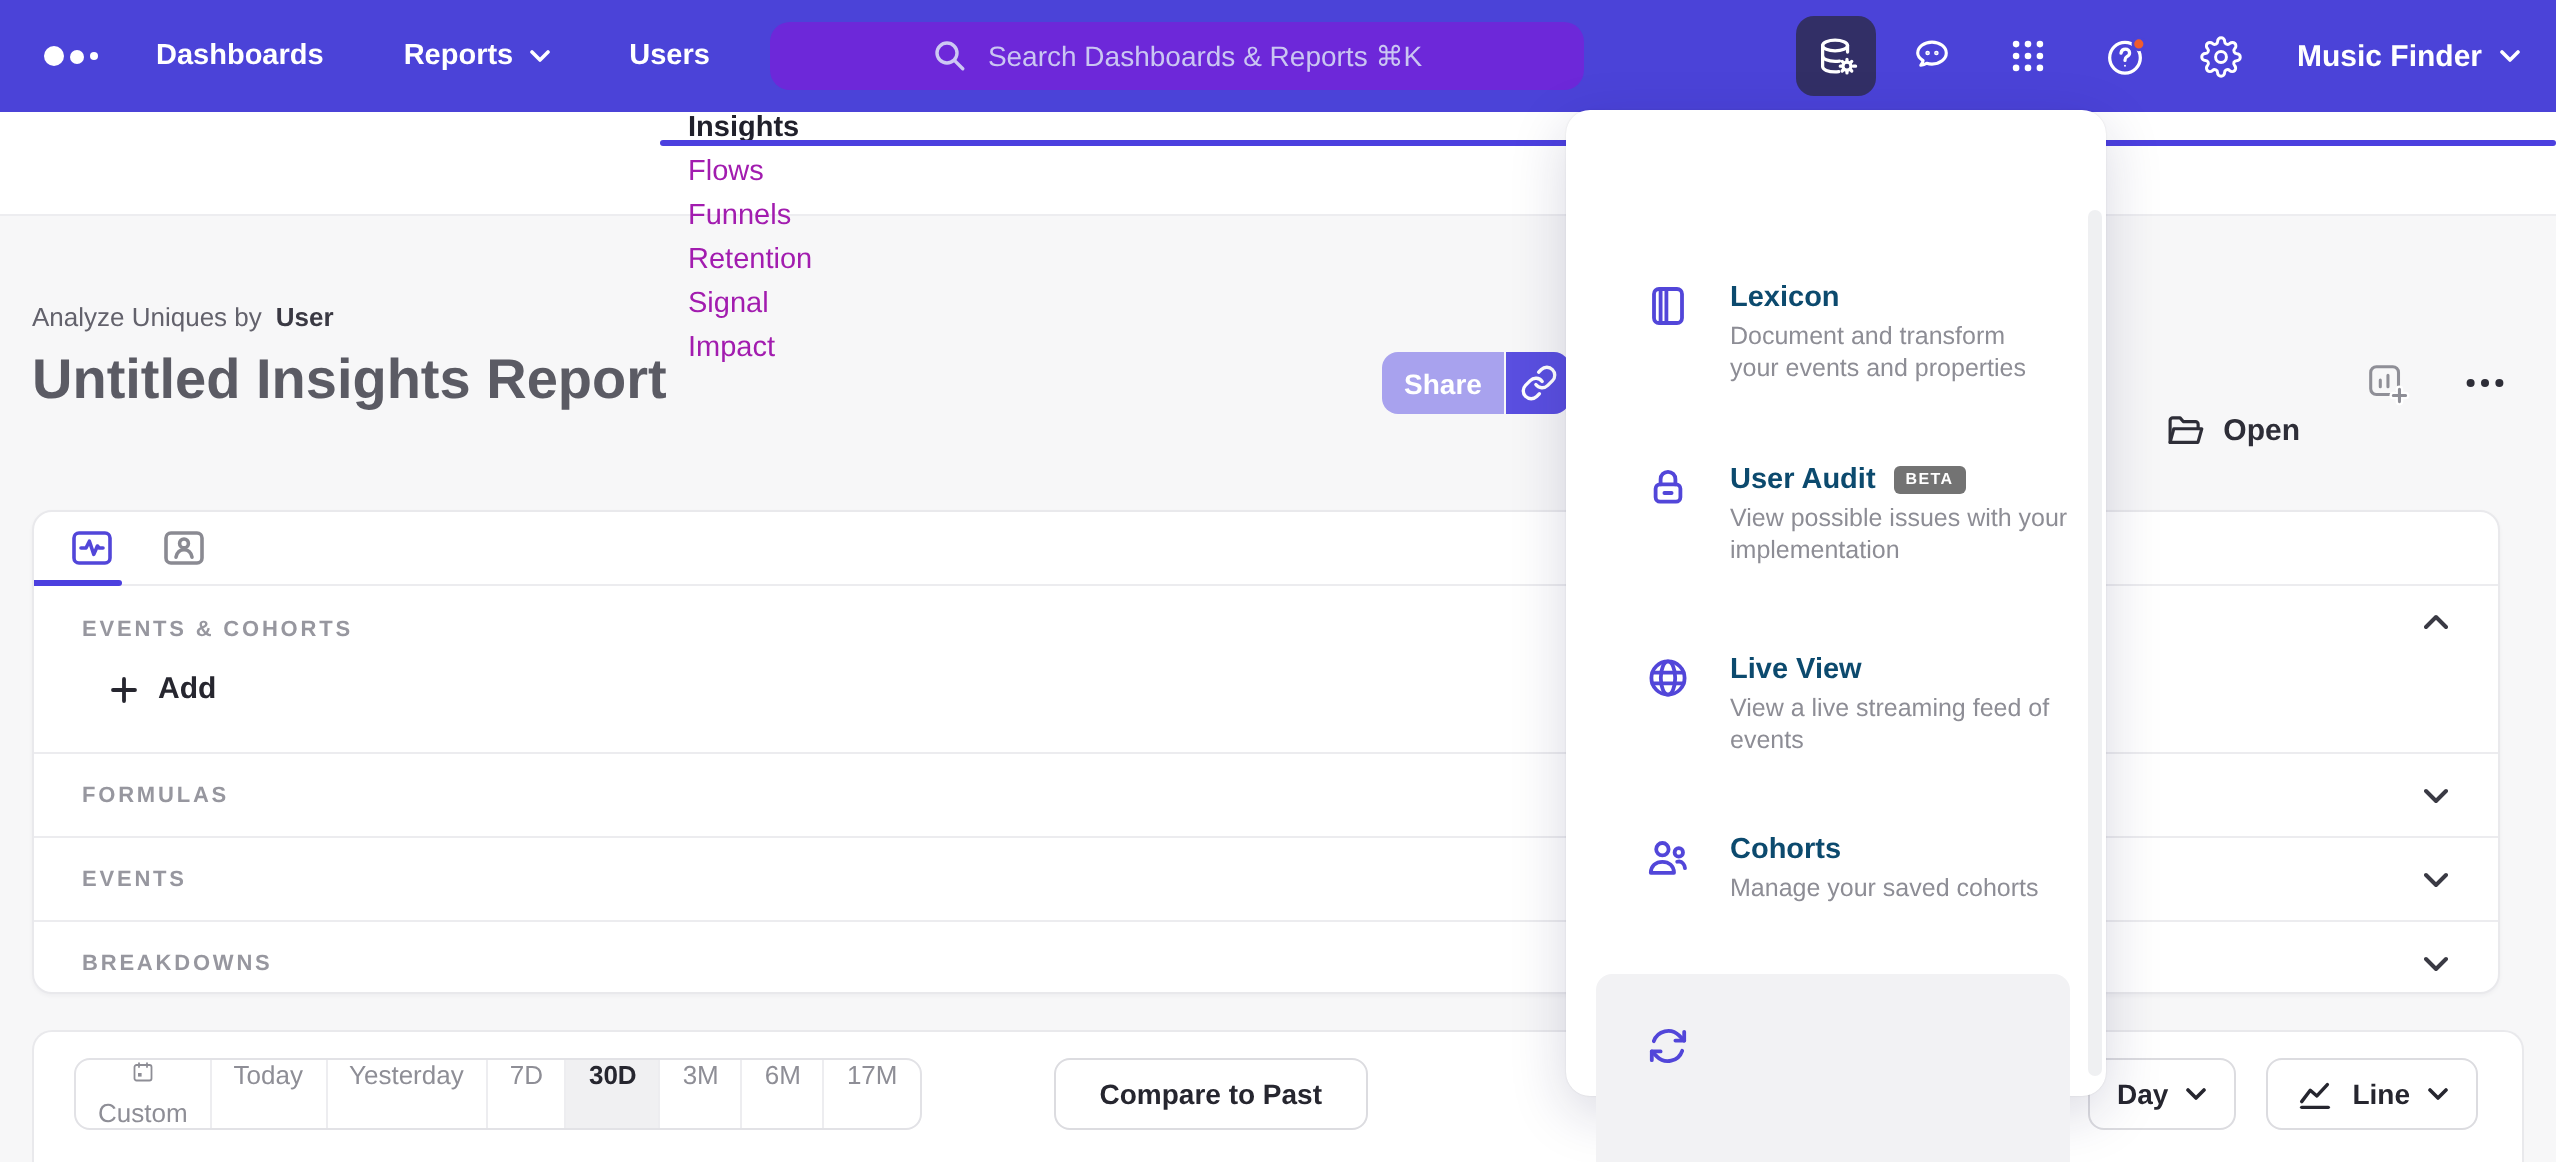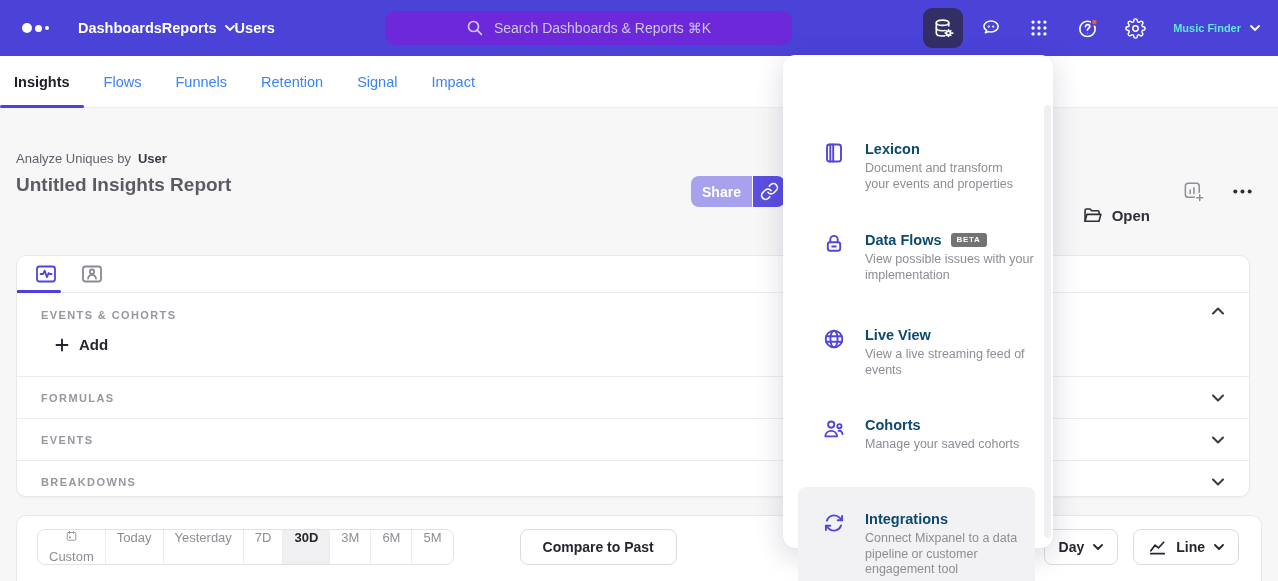--- a/index.html
+++ b/index.html
@@ -10,41 +10,41 @@
   }
   svg{display:block;}
 
   
   .topbar{position:absolute;top:0;left:0;right:0;height:56px;background:#4b43d8;z-index:10;}
   .logo{position:absolute;left:22px;top:23px;display:flex;align-items:center;gap:3px;}
   .logo i{display:block;background:#fff;border-radius:50%;}
   .logo .d1{width:10px;height:10px;}
   .logo .d2{width:7px;height:7px;}
   .logo .d3{width:4px;height:4px;}
-  .topnav{position:absolute;left:78px;top:0;height:56px;display:flex;align-items:center;}
+  .topnav{position:absolute;left:78px;top:0;height:56px;display:flex;align-items:center;gap:40px;}
   .topnav .nav-item{display:flex;align-items:center;gap:8px;color:#fff;font-size:14.5px;font-weight:600;cursor:pointer;}
   .searchbar{position:absolute;left:385px;top:11px;width:407px;height:34px;background:#6d28d9;border-radius:10px;
     display:flex;align-items:center;justify-content:center;gap:10px;color:#cac6f2;font-size:14px;}
   .topbar-right{position:absolute;right:18px;top:0;height:56px;display:flex;align-items:center;gap:8px;}
   .icon-btn{width:40px;height:40px;border-radius:9px;display:flex;align-items:center;justify-content:center;cursor:pointer;}
   .icon-btn.active{background:#322f66;}
-  .project-picker{display:flex;align-items:center;gap:9px;color:#5eead4;font-size:11px;font-weight:600;margin-left:10px;cursor:pointer;}
+  .project-picker{display:flex;align-items:center;gap:9px;color:#ffffff;font-size:15px;font-weight:600;margin-left:10px;cursor:pointer;}
 
   
   .tabbar{position:absolute;top:56px;left:0;right:0;height:52px;background:#fff;border-bottom:1px solid #ededf0;
-    display:flex;align-items:stretch;gap:6px;box-sizing:border-box;}
-  .tab{display:flex;align-items:center;padding:0 14px;font-size:14.5px;color:#3b82f6;position:relative;cursor:pointer;}
+    display:flex;align-items:stretch;padding-left:330px;gap:6px;box-sizing:border-box;flex-direction:column;}
+  .tab{display:flex;align-items:center;padding:0 14px;font-size:14.5px;color:#a21caf;position:relative;cursor:pointer;}
   .tab.active{color:#20202b;font-weight:600;}
   .tab.active::after{content:"";position:absolute;left:0;right:0;bottom:-1px;height:3px;background:#4c40df;border-radius:2px;}
 
   
   .report-header{position:absolute;top:108px;left:0;right:0;height:120px;}
   .analyze-line{position:absolute;left:16px;top:43px;font-size:13px;color:#63626c;}
   .analyze-line .val{font-weight:700;color:#3a3943;margin-left:7px;cursor:pointer;}
-  .report-title{position:absolute;left:16px;top:66px;font-size:19px;font-weight:600;color:#5b5b64;margin:0;}
+  .report-title{position:absolute;left:16px;top:66px;font-size:28px;font-weight:600;color:#5b5b64;margin:0;}
   .actions-left{position:absolute;left:691px;top:68px;display:flex;height:31px;}
   .share-btn{width:61px;background:#a8a2ee;color:#fff;font-size:14px;font-weight:600;border:none;border-radius:8px 0 0 8px;
     display:flex;align-items:center;justify-content:center;cursor:pointer;}
   .link-btn{width:32px;background:#5a4fe0;border:none;border-radius:0 8px 8px 0;margin-left:1px;
     display:flex;align-items:center;justify-content:center;cursor:pointer;}
   .actions-right{position:absolute;right:24px;top:68px;height:31px;display:flex;align-items:center;gap:26px;}
   .new-btn{font-size:15px;font-weight:600;color:#a4a4ac;background:none;border:none;cursor:pointer;}
   .open-btn{display:flex;align-items:center;gap:9px;font-size:15px;font-weight:600;color:#2e2e38;background:none;border:none;cursor:pointer;margin-top:48px;}
   .ghost-icon-btn{background:none;border:none;padding:0;cursor:pointer;display:flex;align-items:center;}
 
@@ -326,21 +326,21 @@
       <div class="seg-item selected">
           <span>30D</span>
         </div>
       <div class="seg-item">
           <span>3M</span>
         </div>
       <div class="seg-item">
           <span>6M</span>
         </div>
       <div class="seg-item">
-          <span>5M</span>
+          <span>17M</span>
         </div>
     </div>
     <button class="compare-btn">Compare to Past</button>
   </div>
 
   <div class="controls-right">
     <button class="ctrl-btn">
       <svg width="18" height="18" viewBox="0 0 20 20" fill="none" stroke="#26262f" stroke-width="1.8" stroke-linecap="round" stroke-linejoin="round">
           <path d="M5 3.5V15h11.5"></path>
         </svg>
@@ -388,21 +388,21 @@
 
   <div class="menu-item" style="top:176px;">
     <div class="inner">
       <svg class="mi-icon" viewBox="0 0 24 24" fill="none" stroke="#5246d9" stroke-width="1.9" stroke-linecap="round" stroke-linejoin="round">
         <path d="M8.3 10.2V7.6a3.7 3.7 0 0 1 7.4 0v2.6"></path>
         <rect x="5.8" y="10.2" width="12.4" height="8.6" rx="2.2"></rect>
         <path d="M10.2 14.5h3.6"></path>
       </svg>
       <div class="mi-text">
         <div class="mi-title-row">
-          <span class="mi-title">Data Flows</span>
+          <span class="mi-title">User Audit</span>
           <span class="beta-badge">BETA</span>
         </div>
         <div class="mi-desc">View possible issues with your
 implementation</div>
       </div>
     </div>
   </div>
 
   <div class="menu-item" style="top:271px;">
     <div class="inner">
@@ -439,25 +439,17 @@
   </div>
 
   <div class="menu-item highlighted" style="top:432px;">
     <div class="inner">
       <svg class="mi-icon" viewBox="0 0 24 24" fill="none" stroke="#5246d9" stroke-width="1.9" stroke-linecap="round" stroke-linejoin="round">
         <path d="M4.9 9.6a7.6 7.6 0 0 1 12.6-2.9l2.6 2.6"></path>
         <polyline points="20.1,4.9 20.1,9.3 15.7,9.3"></polyline>
         <path d="M19.1 14.4a7.6 7.6 0 0 1-12.6 2.9l-2.6-2.6"></path>
         <polyline points="3.9,19.1 3.9,14.7 8.3,14.7"></polyline>
       </svg>
-      <div class="mi-text">
-        <div class="mi-title-row">
-            <span class="mi-title">Integrations</span>
-          </div>
-        <div class="mi-desc">Connect Mixpanel to a data
-pipeline or customer
-engagement tool</div>
-      </div>
     </div>
   </div>
 
   <div class="scroll-track"></div>
 </div>
 
 </body></html>

